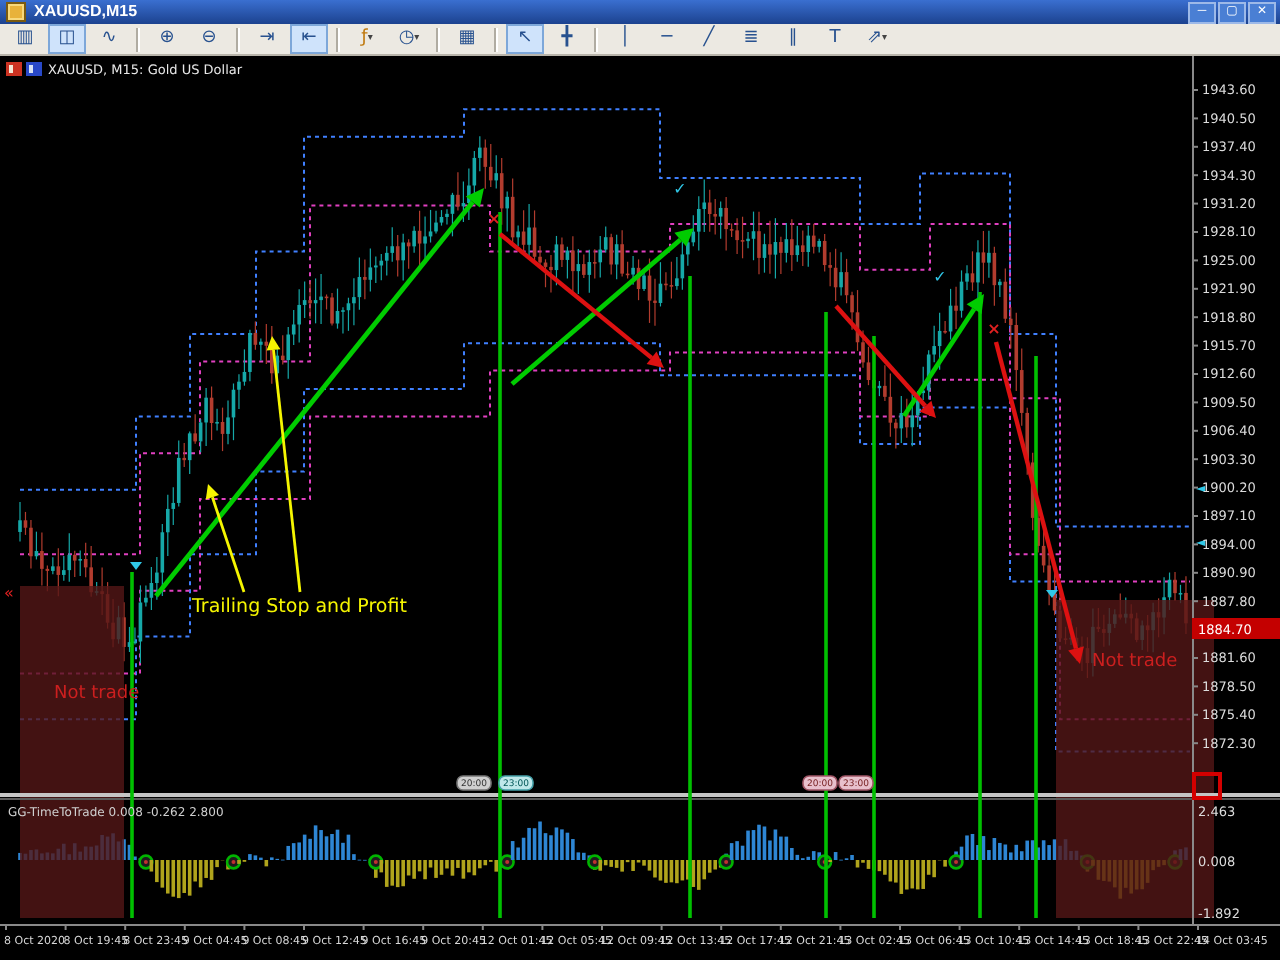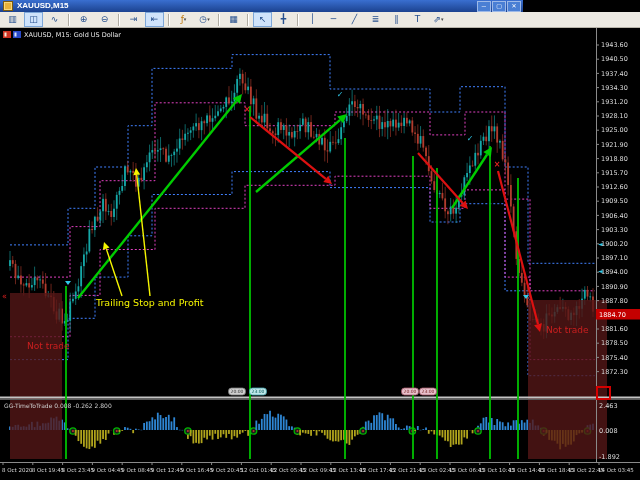--- a/index.html
+++ b/index.html
@@ -1,18 +1,18 @@
 <!DOCTYPE html>
 <html><head>
 <meta charset="utf-8">
 <style>
   html,body{margin:0;padding:0;background:#000;}
   #app{position:relative;width:640px;height:480px;overflow:hidden;font-family:"Liberation Sans","DejaVu Sans",sans-serif;}
   #chart-svg{position:absolute;left:0;top:0;}
-  .titlebar{position:absolute;left:0;top:0;width:523px;height:12px;
+  .titlebar{position:absolute;left:0;top:0;width:640px;height:12px;
     background:linear-gradient(#3a6fd0,#1c428f);display:flex;align-items:center;z-index:5;justify-content:flex-end;}
   .titlebar .ticon{width:8px;height:8px;margin:0 4px 0 3px;background:#e8b23a;border:1px solid #7a5a10;
     box-shadow:inset 0 0 0 1px #f7d87c;}
   .titlebar .ttext{color:#fff;font-size:8px;font-weight:bold;line-height:12px;}
   .winbtns{margin-left:auto;display:flex;gap:1px;padding-right:2px;}
   .winbtn{width:12px;height:9px;background:#4a7fd4;border:1px solid #9db9e8;color:#fff;
     font-size:6px;line-height:8px;text-align:center;}
   .toolbar{position:absolute;left:0;top:12px;width:640px;height:16px;background:#ece9e2;
     border-bottom:1px solid #b8b4aa;display:flex;align-items:center;padding-left:2px;z-index:5;box-sizing:border-box;}
   .tbtn{width:17px;height:13px;margin:0 1px;border:1px solid transparent;color:#27518f;

